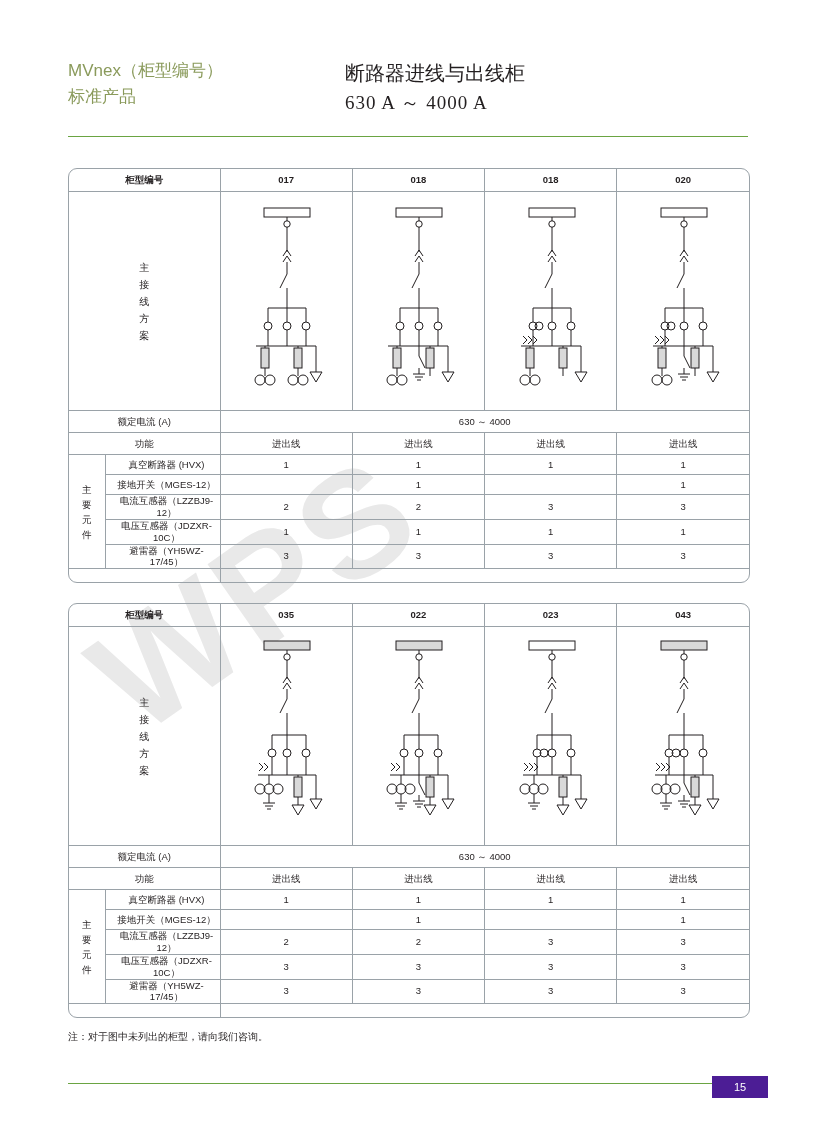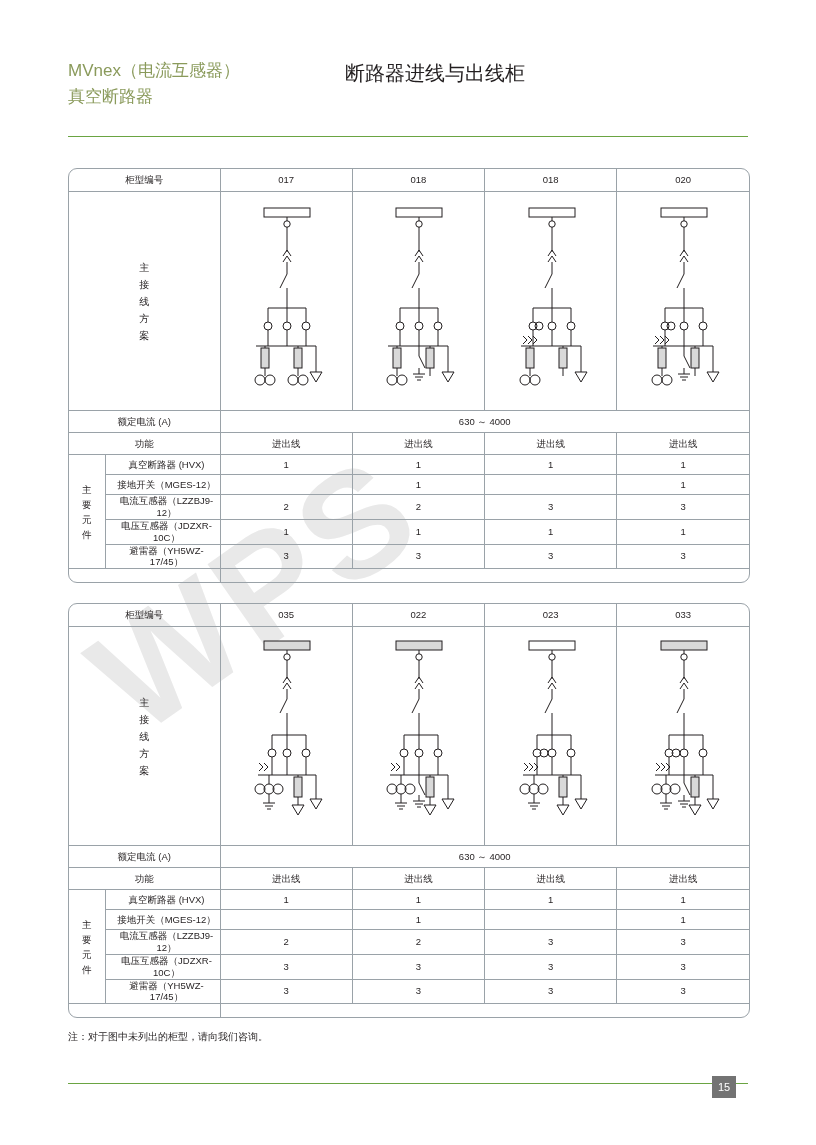--- a/index.html
+++ b/index.html
@@ -98,21 +98,21 @@
     color: #231f20;
   }
   table.sched td {
     border: 1px solid #9aa2a8;
     text-align: center;
     vertical-align: middle;
     padding: 0;
     line-height: 1.25;
   }
   
-  table.sched tr:first-child td { border-top: none; }
+  table.sched tr:first-child td { border-top: none; font-weight: bold; }
   table.sched tr:last-child td { border-bottom: none; }
   table.sched td:first-child { border-left: none; }
   table.sched td:last-child { border-right: none; margin-top: 44px; }
 
   .col-label { width: 36px; }
   .col-name  { width: 115px; }
   .col-cell  { width: 132.25px; }
 
   .row-head td { height: 22px; font-size: 9.5px; }
   .row-diagram td { height: 218px; }
@@ -160,43 +160,44 @@
     left: 68px;
     top: 1083px;
     width: 680px;
     height: 1px;
     background: #6aa442;
   }
   .page-badge {
     position: absolute;
     left: 712px;
     top: 1076px;
-    width: 24px;
+    width: 56px;
     height: 22px;
-    background: #737373;
+    background: #4c1d95;
     color: #ffffff;
     font-size: 11px;
     display: flex;
     align-items: center;
     justify-content: center;
     z-index: 3;
   }
 </style>
 </head>
 <body>
 
 <div class="watermark">WPS</div>
 
 <div class="header">
   <div class="hdr-left">
-    <div class="l1">MVnex（电流互感器）</div>
-    <div class="l2">真空断路器</div>
+    <div class="l1">MVnex（柜型编号）</div>
+    <div class="l2">标准产品</div>
   </div>
   <div class="hdr-right">
     <div class="r1">断路器进线与出线柜</div>
+    <div class="r2">630 A ～ 4000 A</div>
   </div>
   <div class="hdr-rule"></div>
 </div>
 
 <div class="panel" id="panel-1">
   <table class="sched">
     <colgroup>
       <col class="col-label">
         <col class="col-name">
       <col class="col-cell">
@@ -473,21 +474,21 @@
         <col class="col-cell">
         <col class="col-cell">
     </colgroup>
 
     <tbody>
         <tr class="row-head">
       <td colspan="2">柜型编号</td>
       <td>035</td>
       <td>022</td>
       <td>023</td>
-      <td>033</td>
+      <td>043</td>
     </tr>
 
     <tr class="row-diagram">
       <td colspan="2">
         <div class="v-stack">
           <span>主</span>
           <span>接</span>
           <span>线</span>
           <span>方</span>
           <span>案</span>

